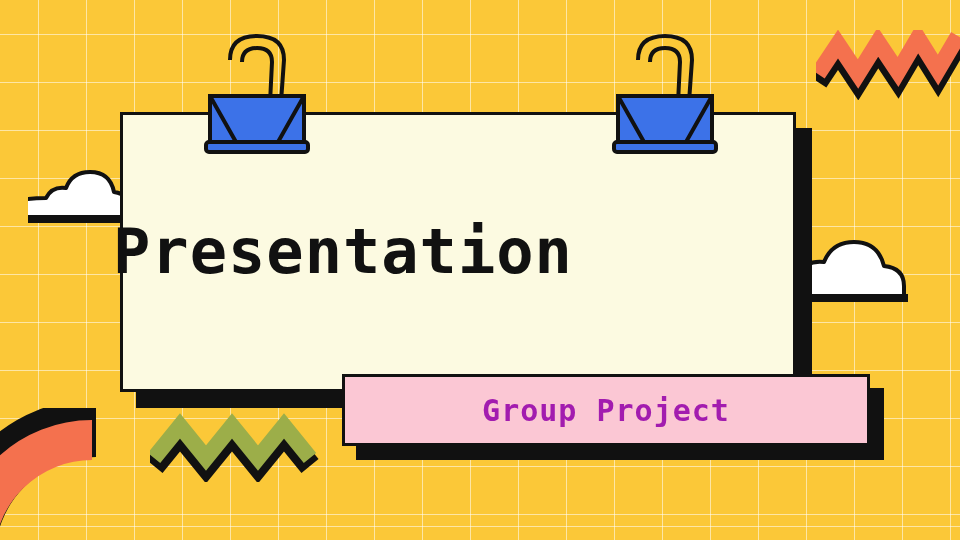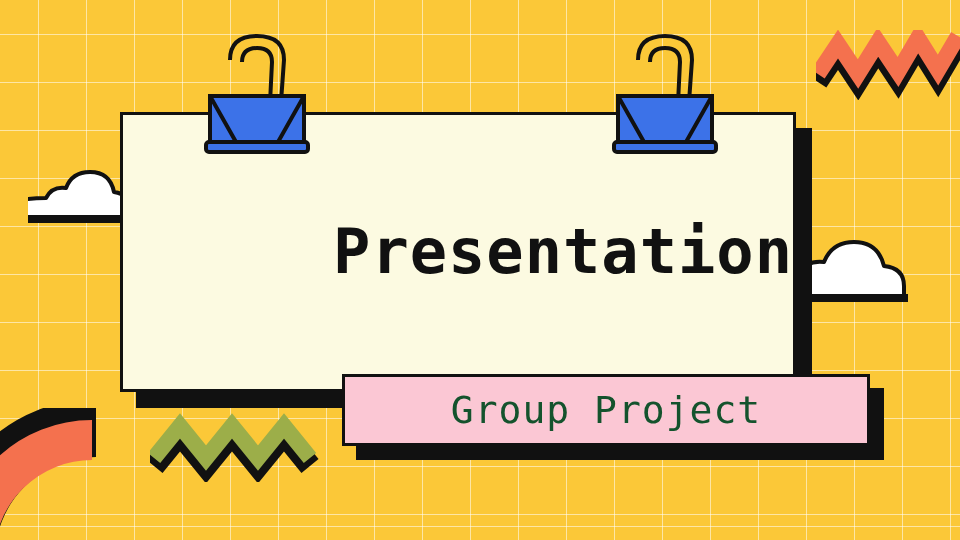--- a/index.html
+++ b/index.html
@@ -53,21 +53,21 @@
   }
   #card {
     position: absolute;
     left: 120px; top: 112px;
     width: 676px; height: 280px;
     background: #FCFAE1;
     border: 3px solid #111111;
     box-sizing: border-box;
     display: flex;
     align-items: center;
-    justify-content: flex-end;
+    justify-content: flex-start;
   }
   #title {
     font-family: "DejaVu Sans Mono", monospace;
     font-weight: bold;
     font-size: 62px;
     letter-spacing: 1px;
     color: #111111;
     line-height: 1;
     margin-left: -10px;
   }
@@ -85,24 +85,24 @@
     width: 528px; height: 72px;
     background: #FBC7D4;
     border: 3px solid #111111;
     box-sizing: border-box;
     display: flex;
     align-items: center;
     justify-content: center;
   }
   #subtitle {
     font-family: "DejaVu Sans Mono", monospace;
-    font-weight: normal;
-    font-size: 38px;
+    font-weight: bold;
+    font-size: 30px;
     letter-spacing: 1px;
-    color: #14532d;
+    color: #a21caf;
   }
 
   
   .clip { position: absolute; width: 130px; height: 130px; }
   #clip-left { left: 192px; top: 32px; }
   #clip-right { left: 600px; top: 32px; }
 </style>
 </head>
 <body>
 

